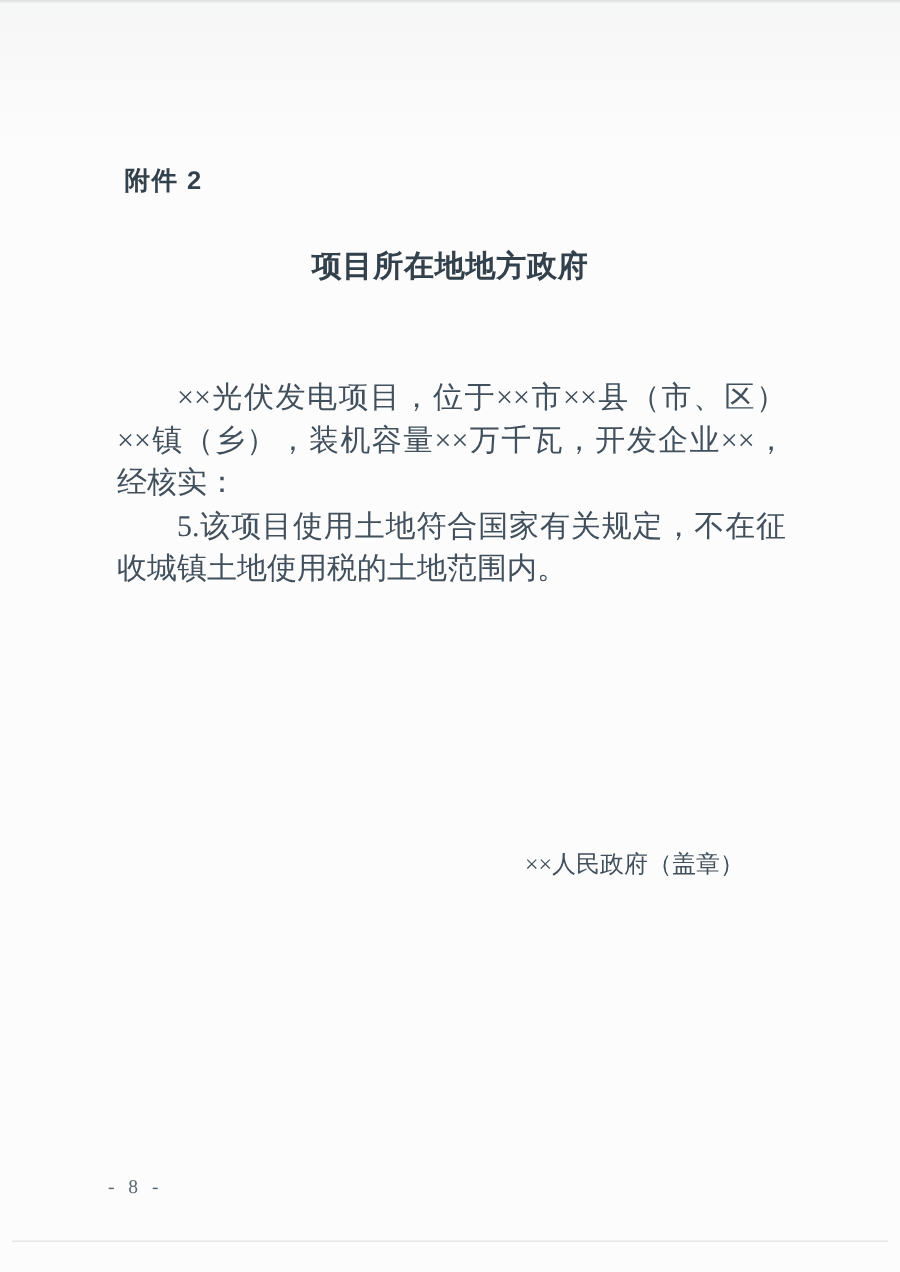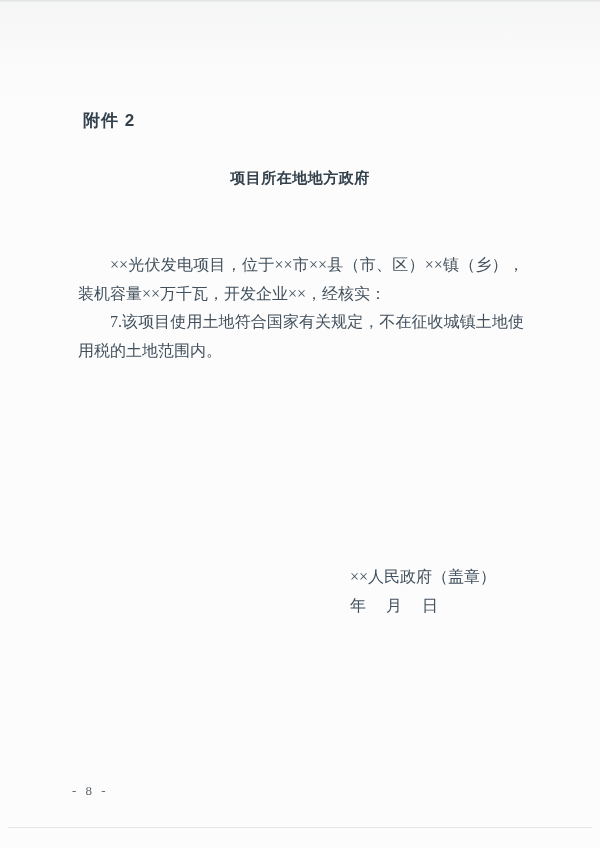--- a/index.html
+++ b/index.html
@@ -35,44 +35,44 @@
     font-size: 17px;
     letter-spacing: 1px;
     color: var(--title-text, #33414d);
   }
 
   .doc-title {
     position: absolute;
     top: 163px; left: 0; width: 600px;
     margin: 0;
     text-align: center;
-    font-size: 15px;
+    font-size: 20px;
     font-weight: bold;
     line-height: 30px;
     letter-spacing: 0.5px;
     color: var(--title-text, #33414d);
   }
   .doc-title span { display: block; }
 
   .doc-body {
     position: absolute;
     top: 251px; left: 78px; width: 446px;
-    font-size: 16px;
+    font-size: 20px;
     line-height: 28.6px;
     text-align: justify;
   }
   .doc-body p {
     margin: 0;
     text-indent: 2em;
   }
 
   .signature {
     position: absolute;
     top: 562px; right: 104px;
-    text-align: left;
+    text-align: right;
     font-size: 16px;
     line-height: 29px;
   }
   .signature .sig-date {
     letter-spacing: 2px;
   }
 
   .page-number {
     position: absolute;
     left: 72px; top: 783px;
@@ -88,23 +88,22 @@
 <div class="scan-band-top"></div>
 
 <div class="attachment">附件 2</div>
 
 <h1 class="doc-title">
   <span>项目所在地地方政府</span>
 </h1>
 
 <div class="doc-body">
   <p>××光伏发电项目，位于××市××县（市、区）××镇（乡），装机容量××万千瓦，开发企业××，经核实：</p>
-  <p>7.该项目使用土地符合国家有关规定，不在征收城镇土地使用税的土地范围内。</p>
+  <p>5.该项目使用土地符合国家有关规定，不在征收城镇土地使用税的土地范围内。</p>
 </div>
 
 <div class="signature">
   <div class="sig-name">××人民政府（盖章）</div>
-  <div class="sig-date">年　月　日</div>
 </div>
 
 <div class="page-number">- 8 -</div>
 
 <div class="scan-edge-bottom"></div>
 
 </body></html>

